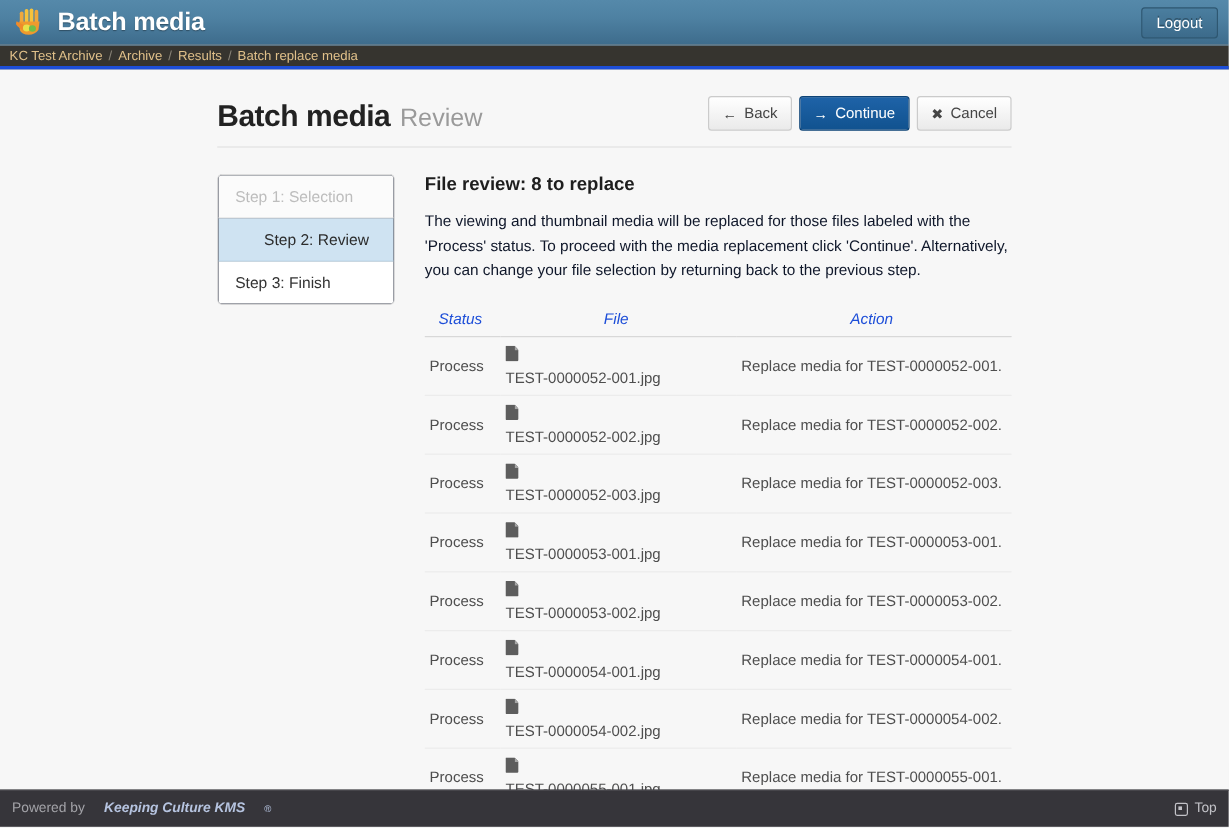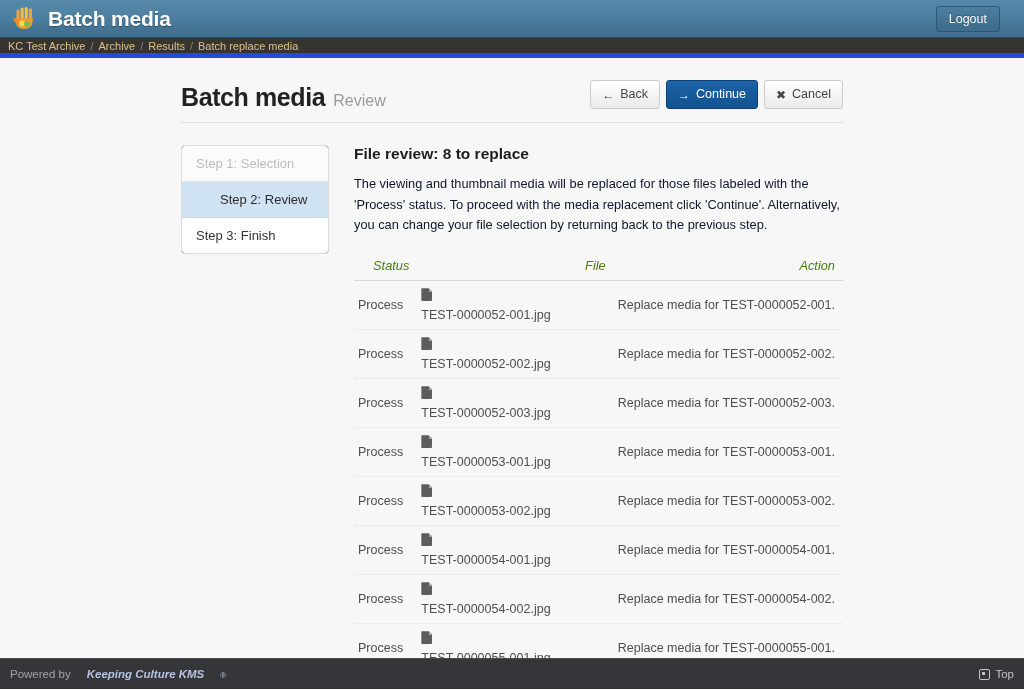--- a/index.html
+++ b/index.html
@@ -41,40 +41,40 @@
   }
   .brand-title {
     font-size: 21px;
     font-weight: bold;
     color: #ffffff;
     letter-spacing: -0.2px;
     text-shadow: 0 1px 1px rgba(0,0,0,0.35);
   }
   .logout-btn {
     position: absolute;
-    right: 24px;
+    right: 9px;
     top: 6px;
     height: 26px;
     padding: 0 12px;
     display: flex;
     align-items: center;
     font-size: 12.5px;
     color: #ffffff;
     background: linear-gradient(to bottom, #4b7e9f 0%, #3c6b8b 100%);
     border: 1px solid #2e5771;
     border-radius: 3px;
     cursor: pointer;
     text-shadow: 0 -1px 0 rgba(0,0,0,0.3);
   }
 
   
   .crumbbar {
     height: 20px;
     background: #36342f;
-    border-bottom: 5px solid #1d4ed8;
+    border-bottom: 3px solid #1d4ed8;
     display: flex;
     align-items: center;
     padding: 0 8px;
     font-size: 11px;
   }
   .crumb {
     color: #e0c08a;
     cursor: pointer;
     white-space: nowrap;
   }
@@ -113,21 +113,21 @@
     align-items: baseline;
     gap: 8px;
   }
   .pagetitle {
     font-size: 25px;
     font-weight: bold;
     color: #222;
     letter-spacing: -0.4px;
   }
   .pagesub {
-    font-size: 16px;
+    font-size: 21px;
     color: #9a9a9a;
     font-weight: normal;
   }
   .btn-group { display: flex; gap: 6px; align-items: center; margin-bottom: 3px; }
 
   .btn {
     display: inline-flex;
     align-items: center;
     gap: 6px;
     height: 29px;
@@ -204,24 +204,24 @@
     margin-bottom: 16px;
   }
 
   
   table.filetable {
     width: 100%;
     border-collapse: collapse;
     font-size: 12.5px;
   }
   table.filetable th {
-    text-align: right;
+    text-align: center;
     font-style: italic;
     font-weight: normal;
-    color: #4d7c0f;
+    color: #1d4ed8;
     padding: 6px 8px 7px 4px;
     border-bottom: 1px solid #d8d8d8;
     font-size: 12.8px;
   }
   table.filetable td {
     padding: 7px 8px 7px 4px;
     border-bottom: 1px solid #ececec;
     color: #4e4e4e;
     vertical-align: middle;
     white-space: nowrap;

